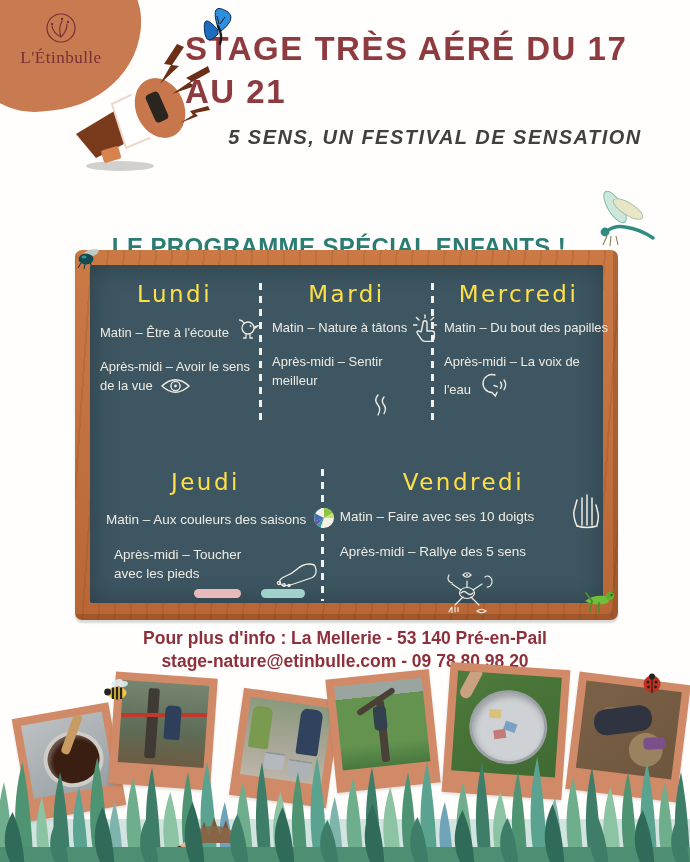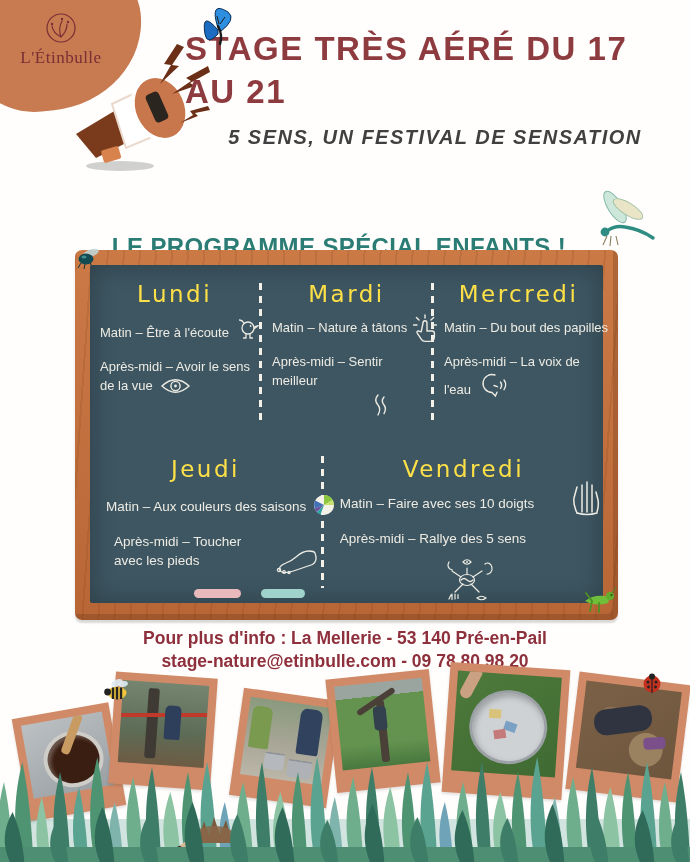--- a/index.html
+++ b/index.html
@@ -28,21 +28,21 @@
   
   .chalkboard{position:absolute;left:75px;top:250px;width:543px;height:370px;border-radius:7px;
     background:linear-gradient(#CB7A46,#B96636);
     background-image:repeating-linear-gradient(94deg,rgba(120,60,20,.16) 0 2px,rgba(255,255,255,0) 2px 16px),
       linear-gradient(#CB7A46,#B96636);
     box-shadow:inset -5px -6px 0 rgba(92,45,14,.25), 0 3px 2px rgba(0,0,0,.15);}
   .board-inner{position:absolute;left:15px;top:15px;right:15px;bottom:17px;background:#3D5661;
     border-radius:2px;box-shadow:inset 0 0 26px rgba(0,0,0,.28);}
   .board-row{display:flex;}
   .row1{padding-top:12px;height:168px;}
-  .row2{margin-top:7px;}
+  .row2{margin-top:20px;}
   .day-cell{flex:1;min-width:0;}
   .cell-jeudi{flex:0 0 45%;}
   .vdots{flex:0 0 3px;background-image:repeating-linear-gradient(to bottom,#F2F0E8 0 7px,rgba(0,0,0,0) 7px 13px);}
   .row1 .vdots{height:142px;margin-top:6px;}
   .row2 .vdots{height:132px;margin-top:4px;}
   .day-title{text-align:center;color:#fde047;font-size:23px;letter-spacing:2.5px;margin:4px 0 12px;
     font-family:"DejaVu Sans",sans-serif;}
   .entry{position:relative;color:#EDEBE3;font-size:13px;line-height:1.45;padding:0 8px 0 10px;margin-bottom:15px;}
   .row2 .entry{padding-left:16px;font-size:13.5px;}
   .nowrap{white-space:nowrap;}

